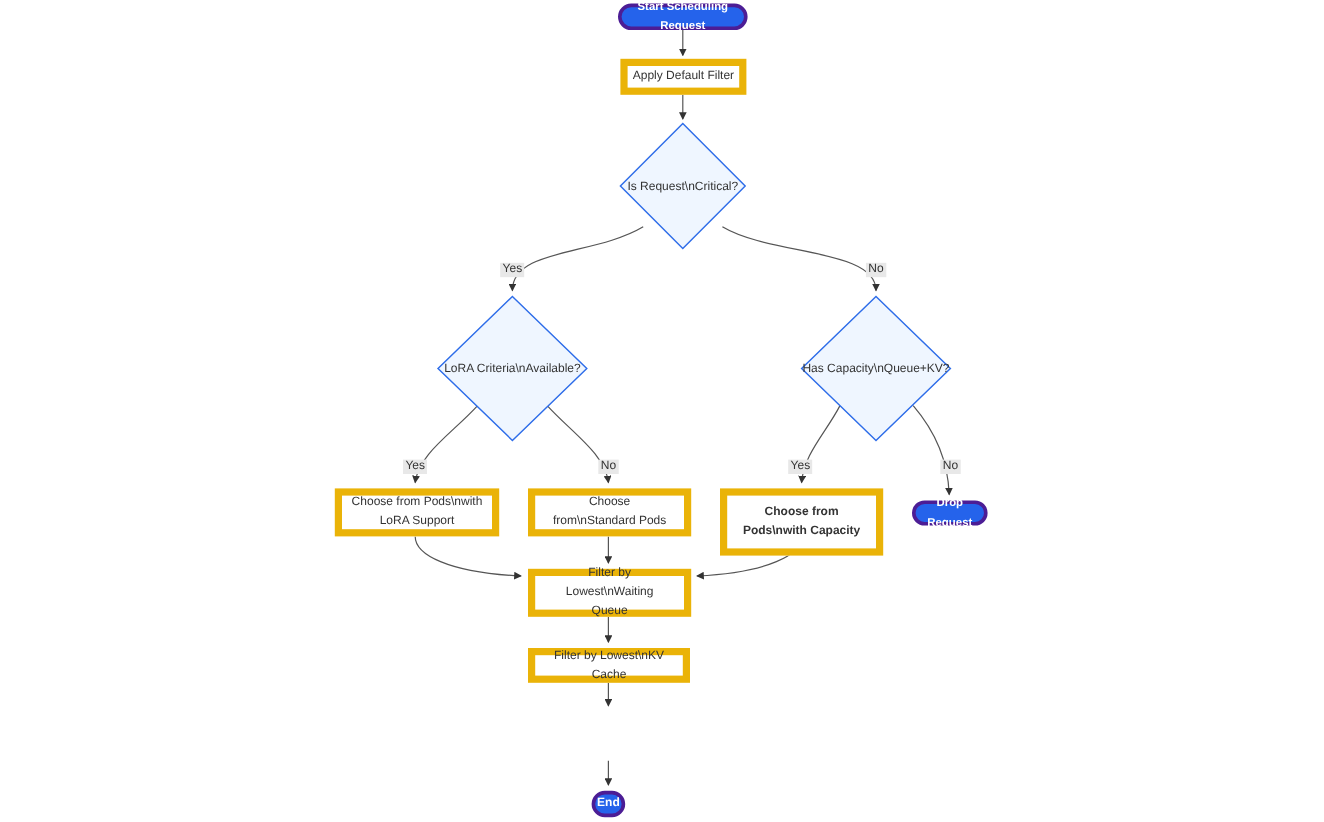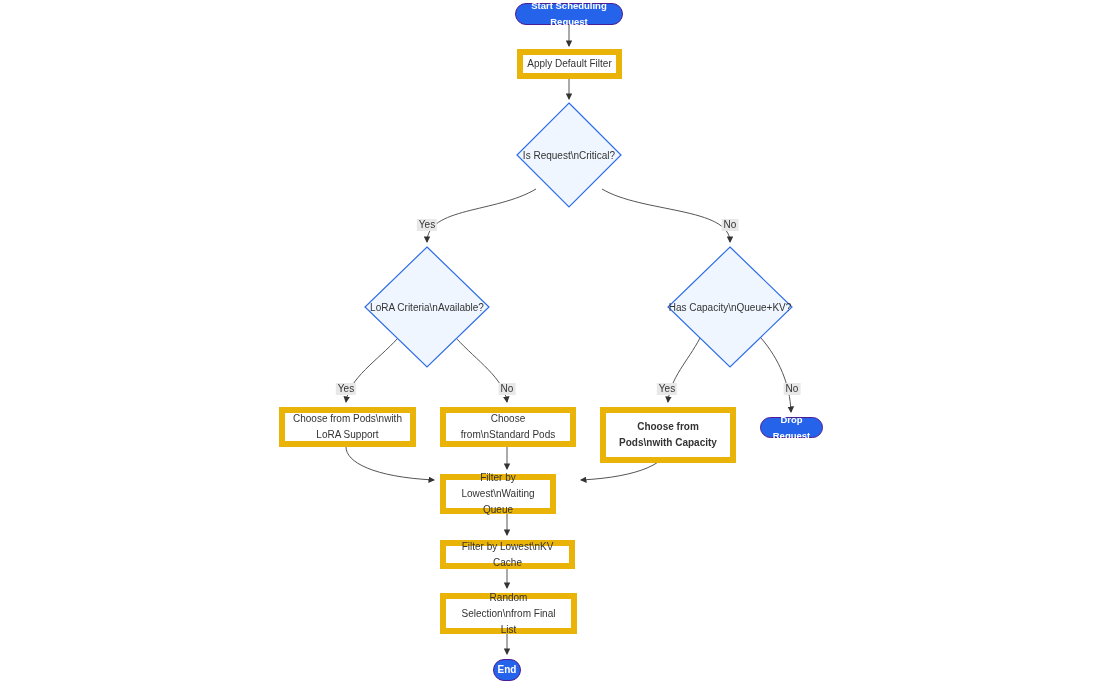--- a/index.html
+++ b/index.html
@@ -8,21 +8,21 @@
     font-family:"Liberation Sans",sans-serif;color:#333333;
   }
   .canvas svg{position:absolute;left:0;top:0;}
   .node{
     position:absolute;display:flex;align-items:center;justify-content:center;
     text-align:center;font-size:10px;line-height:16px;color:#333333;box-sizing:border-box;
   }
   .rect{background:#ffffff;border:6px solid #eab308;}
   .pill{
     background:#2563eb;color:#ffffff;font-weight:bold;font-size:9.5px;
-    border:1px solid #4c1d95;border-radius:12px;
+    border:3px solid #4c1d95;border-radius:12px;
   }
   .dlabel{
     position:absolute;display:flex;align-items:center;justify-content:center;
     font-size:10px;color:#333333;white-space:nowrap;text-align:left;
   }
   .elabel{
     position:absolute;transform:translate(-50%,-50%);
     background:#e8e8e8;color:#333333;font-size:10px;line-height:12px;
     padding:0 2px;white-space:nowrap;
   }
@@ -81,28 +81,25 @@
   <div class="node rect" style="left:440px;top:407px;width:136px;height:40px;padding:12px 14px;">
     <span>Choose from\nStandard Pods</span>
   </div>
   <div class="node rect" style="left:600px;top:407px;width:136px;height:56px;padding:0 8px;font-weight:bold;">
     <span>Choose from Pods\nwith Capacity</span>
   </div>
   <div class="node pill" style="left:760px;top:417px;width:63px;height:21px;">
     <span>Drop Request</span>
   </div>
 
-  <div class="node rect" style="left:440px;top:474px;width:116px;height:40px;padding:0 14px;">
+  <div class="node rect" style="left:440px;top:474px;width:136px;height:40px;padding:0 14px;">
     <span>Filter by Lowest\nWaiting Queue</span>
   </div>
   <div class="node rect" style="left:440px;top:540px;width:135px;height:29px;">
     <span>Filter by Lowest\nKV Cache</span>
-  </div>
-  <div class="node rect" style="left:440px;top:593px;width:137px;height:41px;padding:0 12px;">
-    <span>Random Selection\nfrom Final List</span>
   </div>
   <div class="node pill" style="left:493px;top:659px;width:28px;height:22px;font-size:10px;">
     <span>End</span>
   </div>
 
   <span class="elabel" style="left:427px;top:225px;">Yes</span>
   <span class="elabel" style="left:730px;top:225px;">No</span>
   <span class="elabel" style="left:346px;top:389px;">Yes</span>
   <span class="elabel" style="left:507px;top:389px;">No</span>
   <span class="elabel" style="left:667px;top:389px;">Yes</span>

